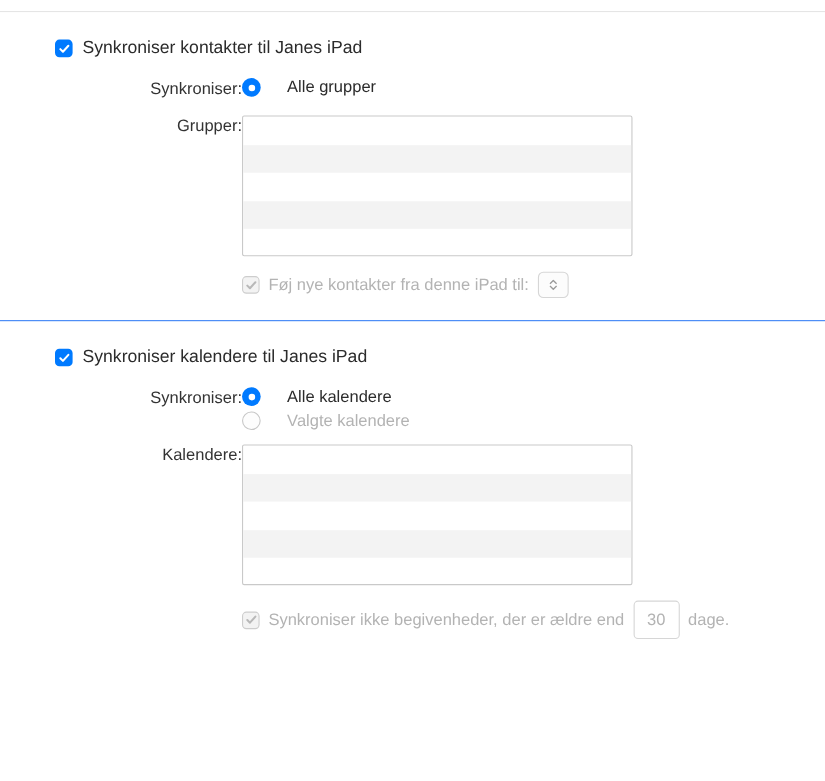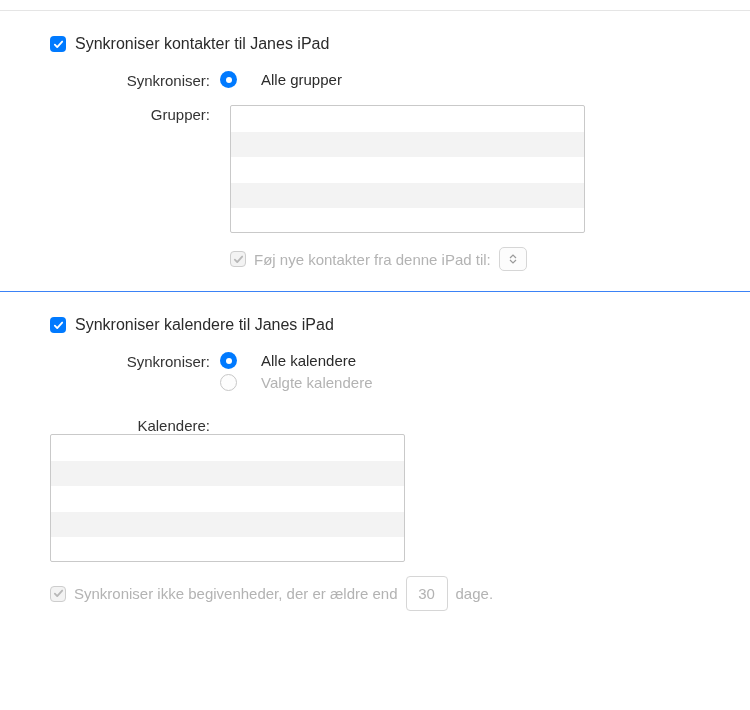--- a/index.html
+++ b/index.html
@@ -57,21 +57,21 @@
     height: 11px;
   }
   .row {
     display: flex;
     align-items: flex-start;
     margin-bottom: 6px;
   }
   .label-col {
     width: 170px;
     text-align: right;
-    padding-right: 10px;
+    padding-right: 0;
     padding-top: 1px;
     color: #333;
     font-size: 15px;
     flex-shrink: 0;
   }
   .field-col {
     flex: 1;
   }
   .radio-group {}
   .radio-line {
@@ -173,21 +173,21 @@
     <div class="field-col">
       <div class="radio-group">
         <div class="radio-line">
           <span class="radio selected"></span>
           <span>Alle grupper</span>
         </div>
       </div>
     </div>
   </div>
 
-  <div class="row" style="margin-top:12px;gap:10px;">
+  <div class="row" style="margin-top:12px;">
     <div class="label-col">Grupper:</div>
     <div class="field-col">
       <div class="listbox">
         <div class="striperow"></div>
         <div class="striperow"></div>
         <div class="striperow"></div>
         <div class="striperow"></div>
         <div class="striperow"></div>
       </div>
       <div class="below-row">
@@ -229,21 +229,21 @@
           <span>Alle kalendere</span>
         </div>
         <div class="radio-line disabled">
           <span class="radio unselected"></span>
           <span>Valgte kalendere</span>
         </div>
       </div>
     </div>
   </div>
 
-  <div class="row" style="margin-top:20px;flex-direction:column;">
+  <div class="row" style="margin-top:8px;">
     <div class="label-col">Kalendere:</div>
     <div class="field-col">
       <div class="listbox">
         <div class="striperow"></div>
         <div class="striperow"></div>
         <div class="striperow"></div>
         <div class="striperow"></div>
         <div class="striperow"></div>
       </div>
       <div class="below-row">

